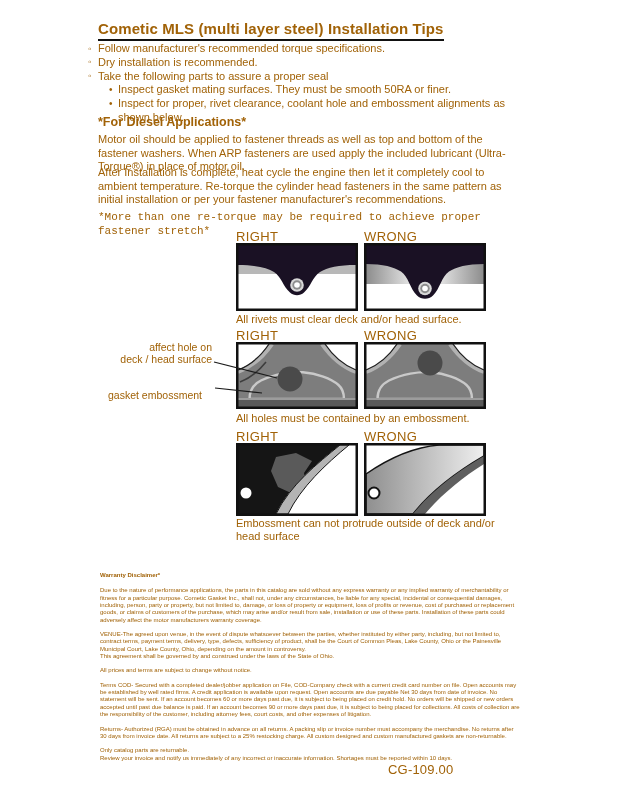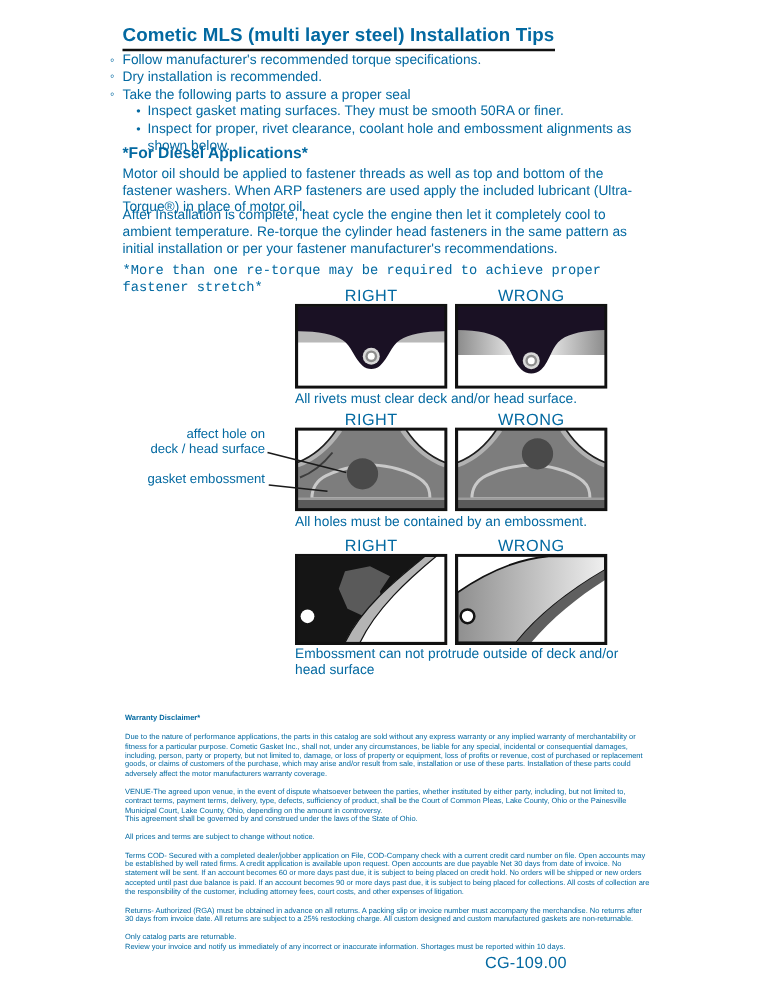--- a/index.html
+++ b/index.html
@@ -1,33 +1,33 @@
 <!DOCTYPE html>
 <html><head>
 <meta charset="utf-8">
 <style>
   html,body{margin:0;padding:0;background:#e8e8e8;}
   .page{
     position:relative;width:618px;height:800px;background:#ffffff;
-    font-family:"Liberation Sans","DejaVu Sans",sans-serif;color:#0369a1;
+    font-family:"Liberation Sans","DejaVu Sans",sans-serif;color:#a16207;
     overflow:hidden;margin:0 auto;
   }
   .abs{position:absolute;}
   h1.title{
     font-size:15px;font-weight:bold;margin:0;display:inline-block;
     border-bottom:2px solid #111;padding-bottom:2px;letter-spacing:.1px;
   }
   .tips{font-size:11px;line-height:13.8px;width:440px;}
   .tip{position:relative;}
   .tip::before{content:"\25E6";position:absolute;left:-10px;top:-0.5px;font-size:10px;}
   .subtip{position:relative;margin-left:20px;}
   .subtip::before{content:"\2022";position:absolute;left:-9px;top:0;font-size:10px;}
   .h2{font-size:12.5px;font-weight:bold;margin:0;}
   .para{font-size:11px;line-height:13.6px;width:426px;margin:0;}
-  .rw-label{font-size:13px;text-align:center;width:122px;letter-spacing:.4px;}
+  .rw-label{font-size:13px;text-align:left;width:122px;letter-spacing:.4px;}
   .caption{font-size:11px;line-height:13px;}
   .ann{font-size:10.5px;line-height:11.5px;text-align:right;width:114px;}
   .dbox{display:block;}
   .disclaimer{width:420px;font-size:6px;line-height:7.35px;}
   .disclaimer p{margin:0 0 7px 0;}
   .disclaimer p.tight{margin-top:-7px;}
   .disclaimer .dhead{font-weight:bold;margin-bottom:8px;}
   .docnum{font-size:13px;letter-spacing:.2px;}
 </style>
 </head>
@@ -85,21 +85,21 @@
 
   <div class="abs caption" style="left:236px;top:313px;">All rivets must clear deck and/or head surface.</div>
 
   <div class="abs rw-label" style="left:236px;top:328px;">RIGHT</div>
   <div class="abs rw-label" style="left:364px;top:328px;">WRONG</div>
 
   <div class="abs ann" style="left:98px;top:342px;">
     <div>affect hole on</div>
     <div>deck / head surface</div>
   </div>
-  <div class="abs ann" style="left:98px;top:378px;">gasket embossment</div>
+  <div class="abs ann" style="left:98px;top:390px;text-align:center;">gasket embossment</div>
 
   <svg class="abs dbox" style="left:236px;top:342px;" width="122" height="67" viewBox="0 0 122 67">
     <rect width="122" height="67" fill="#7d7d7d"></rect>
     <path d="M36,2 C27,15 15,25 2,30" stroke="#b2b2b2" stroke-width="4" fill="none"></path>
     <path d="M86,2 C95,15 107,25 120,30" stroke="#b2b2b2" stroke-width="4" fill="none"></path>
     <path d="M2,2 H33 C25,14 13.5,23.5 2,28 Z" fill="#fff"></path>
     <path d="M120,2 H89 C97,14 108.5,23.5 120,28 Z" fill="#fff"></path>
     <path d="M33,2 C25,14 13.5,23.5 2,28" stroke="#1f1f1f" stroke-width="1.3" fill="none"></path>
     <path d="M89,2 C97,14 108.5,23.5 120,28" stroke="#1f1f1f" stroke-width="1.3" fill="none"></path>
     <path d="M30,20 C22,30 12,37 4,40" stroke="#3d3d3d" stroke-width="1.6" fill="none"></path>

